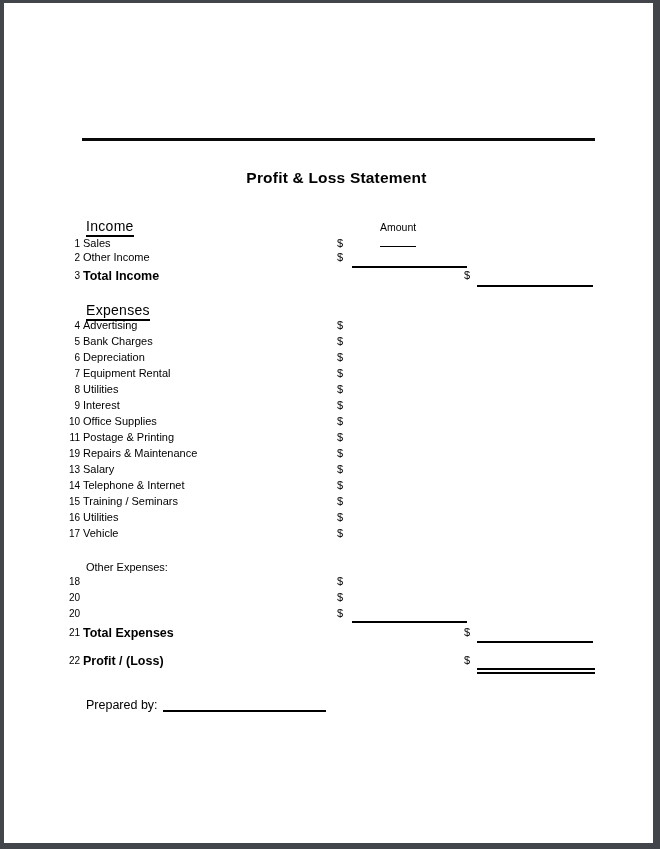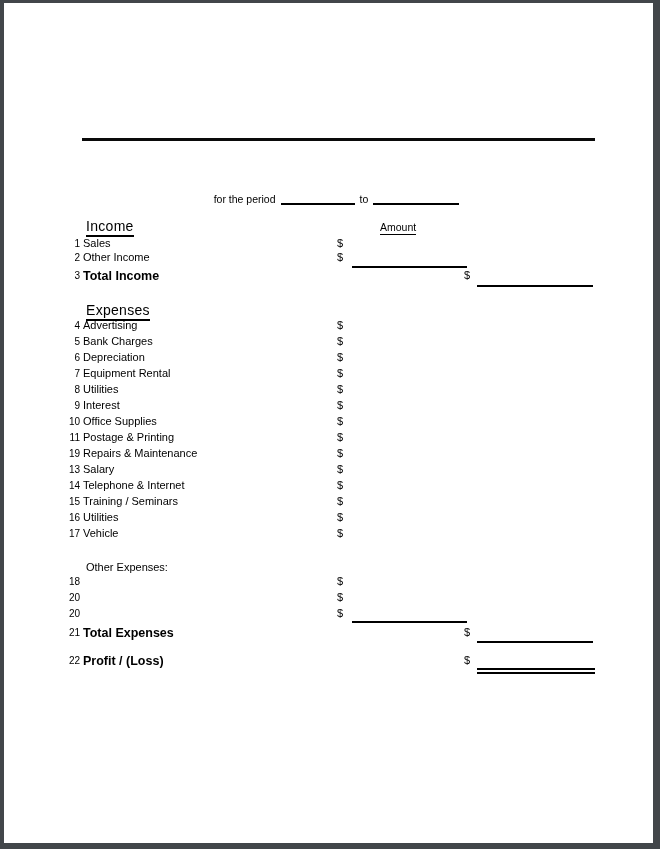--- a/index.html
+++ b/index.html
@@ -33,21 +33,21 @@
   .bl { display:inline-block; border-bottom:2px solid #000; height:12px; }
   .section-heading {
     position:absolute; left:82px;
     font-size:14px; font-weight:normal;
     border-bottom:2px solid #000; padding-bottom:1px;
     letter-spacing:0.3px;
   }
   .amount-header {
     position:absolute; left:376px; top:218px;
     font-size:10.5px;
-    border-bottom:1.5px solid #000; padding-bottom:1px;
+    border-bottom:1.5px solid #000; padding-bottom:13px;
   }
   .row { position:absolute; left:0; width:100%; height:14px; }
   .num {
     position:absolute; left:50px; width:26px; top:1px;
     text-align:right; font-size:10px;
   }
   .lbl { position:absolute; left:79px; font-size:11px; white-space:nowrap; }
   .dol { position:absolute; left:333px; font-size:11px; }
   .dol2 { position:absolute; left:460px; font-size:11px; }
   .row.bold .lbl { font-size:12.5px; font-weight:bold; }
@@ -66,27 +66,22 @@
   }
   .footer-row .bl { height:15px; }
 </style>
 </head>
 <body>
 
 <div class="page">
 
   <div class="top-rule"></div>
 
-
-  <div class="subtitle">
-    <span>for the period</span>
-    <span class="bl" style="width:74px"></span>
-    <span>to</span>
-    <span class="bl" style="width:86px"></span>
-  </div>
+  <div class="title">Profit &amp; Loss Statement</div>
+
 
   <div class="section-heading" style="top:215px">Income</div>
   <div class="amount-header">Amount</div>
 
   <div class="row" style="top:234px">
     <span class="num">1</span>
     <span class="lbl">Sales</span>
     <span class="dol">$</span>
   </div>
   <div class="row" style="top:248px">
@@ -199,14 +194,18 @@
   </div>
   <div class="total-field" style="top:638px"></div>
 
   <div class="row bold" style="top:651px">
     <span class="num">22</span>
     <span class="lbl">Profit / (Loss)</span>
     <span class="dol2">$</span>
   </div>
   <div class="dbl-rule" style="top:665px"></div>
 
+  <div class="footer-row" style="top:693px">
+    <span>Prepared by:</span>
+    <span class="bl" style="width:163px"></span>
+  </div>
 
 </div>
 
 </body></html>

